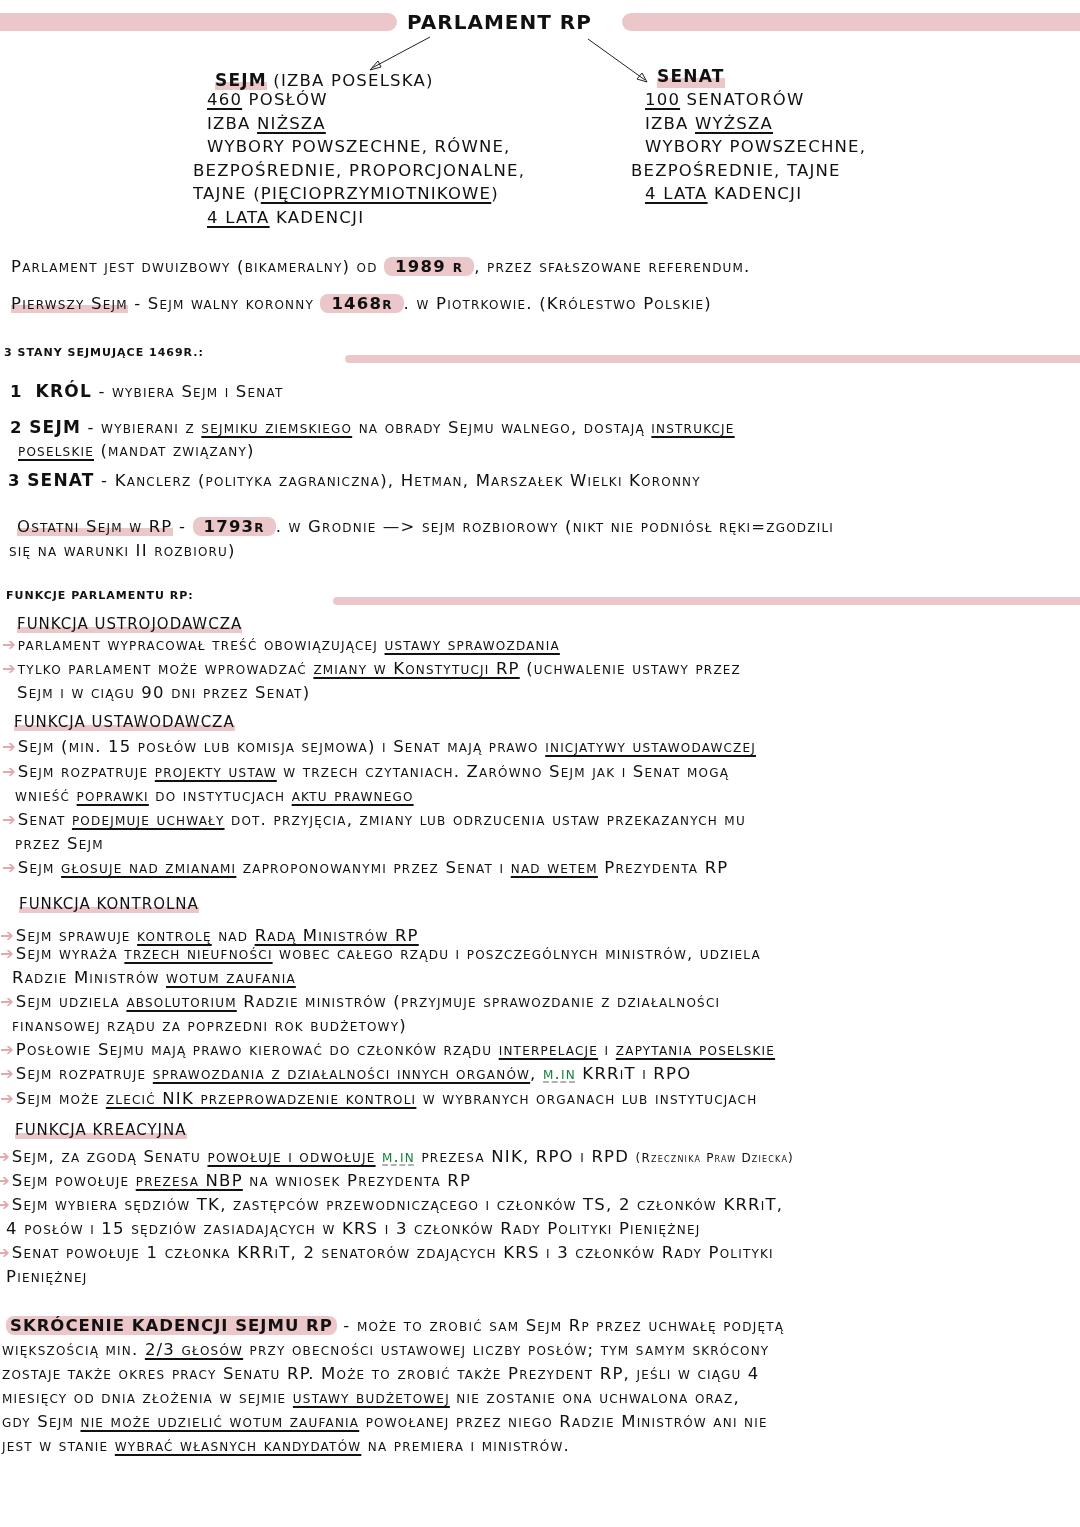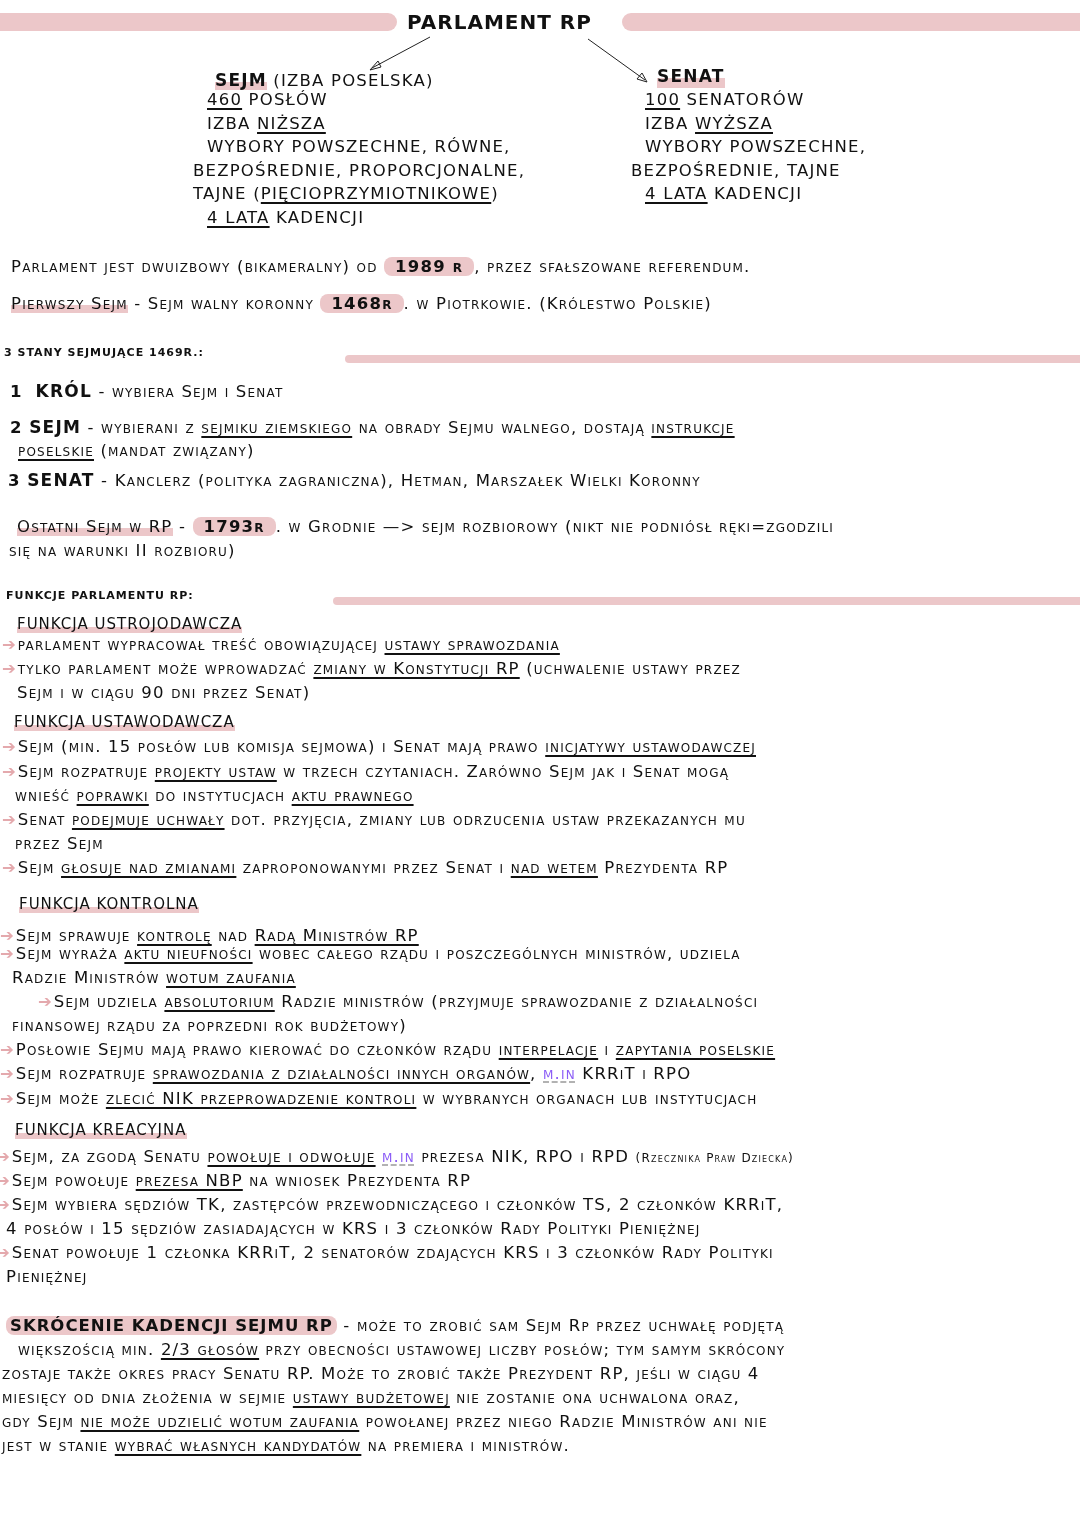--- a/index.html
+++ b/index.html
@@ -9,21 +9,21 @@
     font-variant: small-caps; letter-spacing: 1.2px;
   }
   .abs { position: absolute; white-space: nowrap; }
   .bar { position: absolute; height: 18px; background: #ecc7c9; border-radius: 9px; }
   .thinbar { position: absolute; height: 8px; background: #ecc7c9; border-radius: 4px; }
   .title { font-size: 20px; font-weight: bold; font-variant: normal; letter-spacing: 1px; }
   .t { font-size: 16.5px; line-height: 24px; }
   .b { font-weight: bold; }
   .big { font-size: 17px; }
   .u { text-decoration: underline; text-decoration-thickness: 2px; text-underline-offset: 3px; }
-  .ud { text-decoration: underline dashed; text-decoration-color: #999; text-underline-offset: 3px; color:#8b5cf6; }
+  .ud { text-decoration: underline dashed; text-decoration-color: #999; text-underline-offset: 3px; color:#15803d; }
   .hl { background: #ecc7c9; border-radius: 8px; padding: 0 11px; font-weight: bold; }
   .hlsoft { background: linear-gradient(transparent 60%, #ecc7c9 60%); }
   .h2 { font-size: 11px; font-weight: bold; letter-spacing: 1px; font-variant: normal; }
   .h3 { font-size: 15px; font-weight: normal; font-variant: normal; letter-spacing: 1px;
         background: linear-gradient(transparent 65%, #ecc7c9 65%); }
   .arrow { color: #e4a9ad; font-variant: normal; letter-spacing: 0; margin-right: 2px; }
   .small { font-size: 12px; }
   svg.connector { position: absolute; left: 0; top: 0; }
 </style>
 </head>
@@ -82,34 +82,34 @@
 <div class="abs h3" style="left:14px; top:713px;">FUNKCJA USTAWODAWCZA</div>
 <div class="abs t" style="left:2px; top:735px;"><span class="arrow">➔</span><span>Sejm (min. 15 posłów lub komisja sejmowa) i Senat mają prawo </span><span class="u">inicjatywy ustawodawczej</span></div>
 <div class="abs t" style="left:2px; top:760px;"><span class="arrow">➔</span><span>Sejm rozpatruje </span><span class="u">projekty ustaw</span><span> w trzech czytaniach. Zarówno Sejm jak i Senat mogą</span></div>
 <div class="abs t" style="left:15px; top:784px;"><span>wnieść </span><span class="u">poprawki</span><span> do instytucjach </span><span class="u">aktu prawnego</span></div>
 <div class="abs t" style="left:2px; top:808px;"><span class="arrow">➔</span><span>Senat </span><span class="u">podejmuje uchwały</span><span> dot. przyjęcia, zmiany lub odrzucenia ustaw przekazanych mu</span></div>
 <div class="abs t" style="left:15px; top:832px;">przez Sejm</div>
 <div class="abs t" style="left:2px; top:856px;"><span class="arrow">➔</span><span>Sejm </span><span class="u">głosuje nad zmianami</span><span> zaproponowanymi przez Senat i </span><span class="u">nad wetem</span><span> Prezydenta RP</span></div>
 
 <div class="abs h3" style="left:19px; top:895px;">FUNKCJA KONTROLNA</div>
 <div class="abs t" style="left:0px; top:917px;margin-top:7px;"><span class="arrow">➔</span><span>Sejm sprawuje </span><span class="u">kontrolę</span><span> nad </span><span class="u">Radą Ministrów RP</span></div>
-<div class="abs t" style="left:0px; top:942px;"><span class="arrow">➔</span><span>Sejm wyraża </span><span class="u">aktu nieufności</span><span> wobec całego rządu i poszczególnych ministrów, udziela</span></div>
+<div class="abs t" style="left:0px; top:942px;"><span class="arrow">➔</span><span>Sejm wyraża </span><span class="u">trzech nieufności</span><span> wobec całego rządu i poszczególnych ministrów, udziela</span></div>
 <div class="abs t" style="left:12px; top:966px;"><span>Radzie Ministrów </span><span class="u">wotum zaufania</span></div>
-<div class="abs t" style="left:0px; top:990px;margin-left:38px;"><span class="arrow">➔</span><span>Sejm udziela </span><span class="u">absolutorium</span><span> Radzie ministrów (przyjmuje sprawozdanie z działalności</span></div>
+<div class="abs t" style="left:0px; top:990px;"><span class="arrow">➔</span><span>Sejm udziela </span><span class="u">absolutorium</span><span> Radzie ministrów (przyjmuje sprawozdanie z działalności</span></div>
 <div class="abs t" style="left:12px; top:1014px;">finansowej rządu za poprzedni rok budżetowy)</div>
 <div class="abs t" style="left:0px; top:1038px;"><span class="arrow">➔</span><span>Posłowie Sejmu mają prawo kierować do członków rządu </span><span class="u">interpelacje</span><span> i </span><span class="u">zapytania poselskie</span></div>
 <div class="abs t" style="left:0px; top:1062px;"><span class="arrow">➔</span><span>Sejm rozpatruje </span><span class="u">sprawozdania z działalności innych organów</span><span>, </span><span class="ud">m.in</span><span> KRRiT i RPO</span></div>
 <div class="abs t" style="left:0px; top:1087px;"><span class="arrow">➔</span><span>Sejm może </span><span class="u">zlecić NIK przeprowadzenie kontroli</span><span> w wybranych organach lub instytucjach</span></div>
 
 <div class="abs h3" style="left:15px; top:1121px;">FUNKCJA KREACYJNA</div>
 <div class="abs t" style="left:-4px; top:1145px;"><span class="arrow">➔</span><span>Sejm, za zgodą Senatu </span><span class="u">powołuje i odwołuje</span><span> </span><span class="ud">m.in</span><span> prezesa NIK, RPO i RPD </span><span class="small">(Rzecznika Praw Dziecka)</span></div>
 <div class="abs t" style="left:-4px; top:1169px;"><span class="arrow">➔</span><span>Sejm powołuje </span><span class="u">prezesa NBP</span><span> na wniosek Prezydenta RP</span></div>
 <div class="abs t" style="left:-4px; top:1193px;"><span class="arrow">➔</span><span>Sejm wybiera sędziów TK, zastępców przewodniczącego i członków TS, 2 członków KRRiT,</span></div>
 <div class="abs t" style="left:6px; top:1217px;">4 posłów i 15 sędziów zasiadających w KRS i 3 członków Rady Polityki Pieniężnej</div>
 <div class="abs t" style="left:-4px; top:1241px;"><span class="arrow">➔</span><span>Senat powołuje 1 członka KRRiT, 2 senatorów zdających KRS i 3 członków Rady Polityki</span></div>
 <div class="abs t" style="left:6px; top:1265px;">Pieniężnej</div>
 
 <div class="abs t" style="left:6px; top:1314px;"><span class="hl" style="font-variant:normal; font-size:16.5px; letter-spacing:1px; padding:0 4px;">SKRÓCENIE KADENCJI SEJMU RP</span><span> - może to zrobić sam Sejm Rp przez uchwałę podjętą</span></div>
-<div class="abs t" style="left:2px; top:1338px;margin-left:16px;"><span>większością min. </span><span class="u">2/3 głosów</span><span> przy obecności ustawowej liczby posłów; tym samym skrócony</span></div>
+<div class="abs t" style="left:2px; top:1338px;"><span>większością min. </span><span class="u">2/3 głosów</span><span> przy obecności ustawowej liczby posłów; tym samym skrócony</span></div>
 <div class="abs t" style="left:2px; top:1362px;">zostaje także okres pracy Senatu RP. Może to zrobić także Prezydent RP, jeśli w ciągu 4</div>
 <div class="abs t" style="left:2px; top:1386px;"><span>miesięcy od dnia złożenia w sejmie </span><span class="u">ustawy budżetowej</span><span> nie zostanie ona uchwalona oraz,</span></div>
 <div class="abs t" style="left:2px; top:1410px;"><span>gdy Sejm </span><span class="u">nie może udzielić wotum zaufania</span><span> powołanej przez niego Radzie Ministrów ani nie</span></div>
 <div class="abs t" style="left:2px; top:1434px;"><span>jest w stanie </span><span class="u">wybrać własnych kandydatów</span><span> na premiera i ministrów.</span></div>
 
 </body></html>

